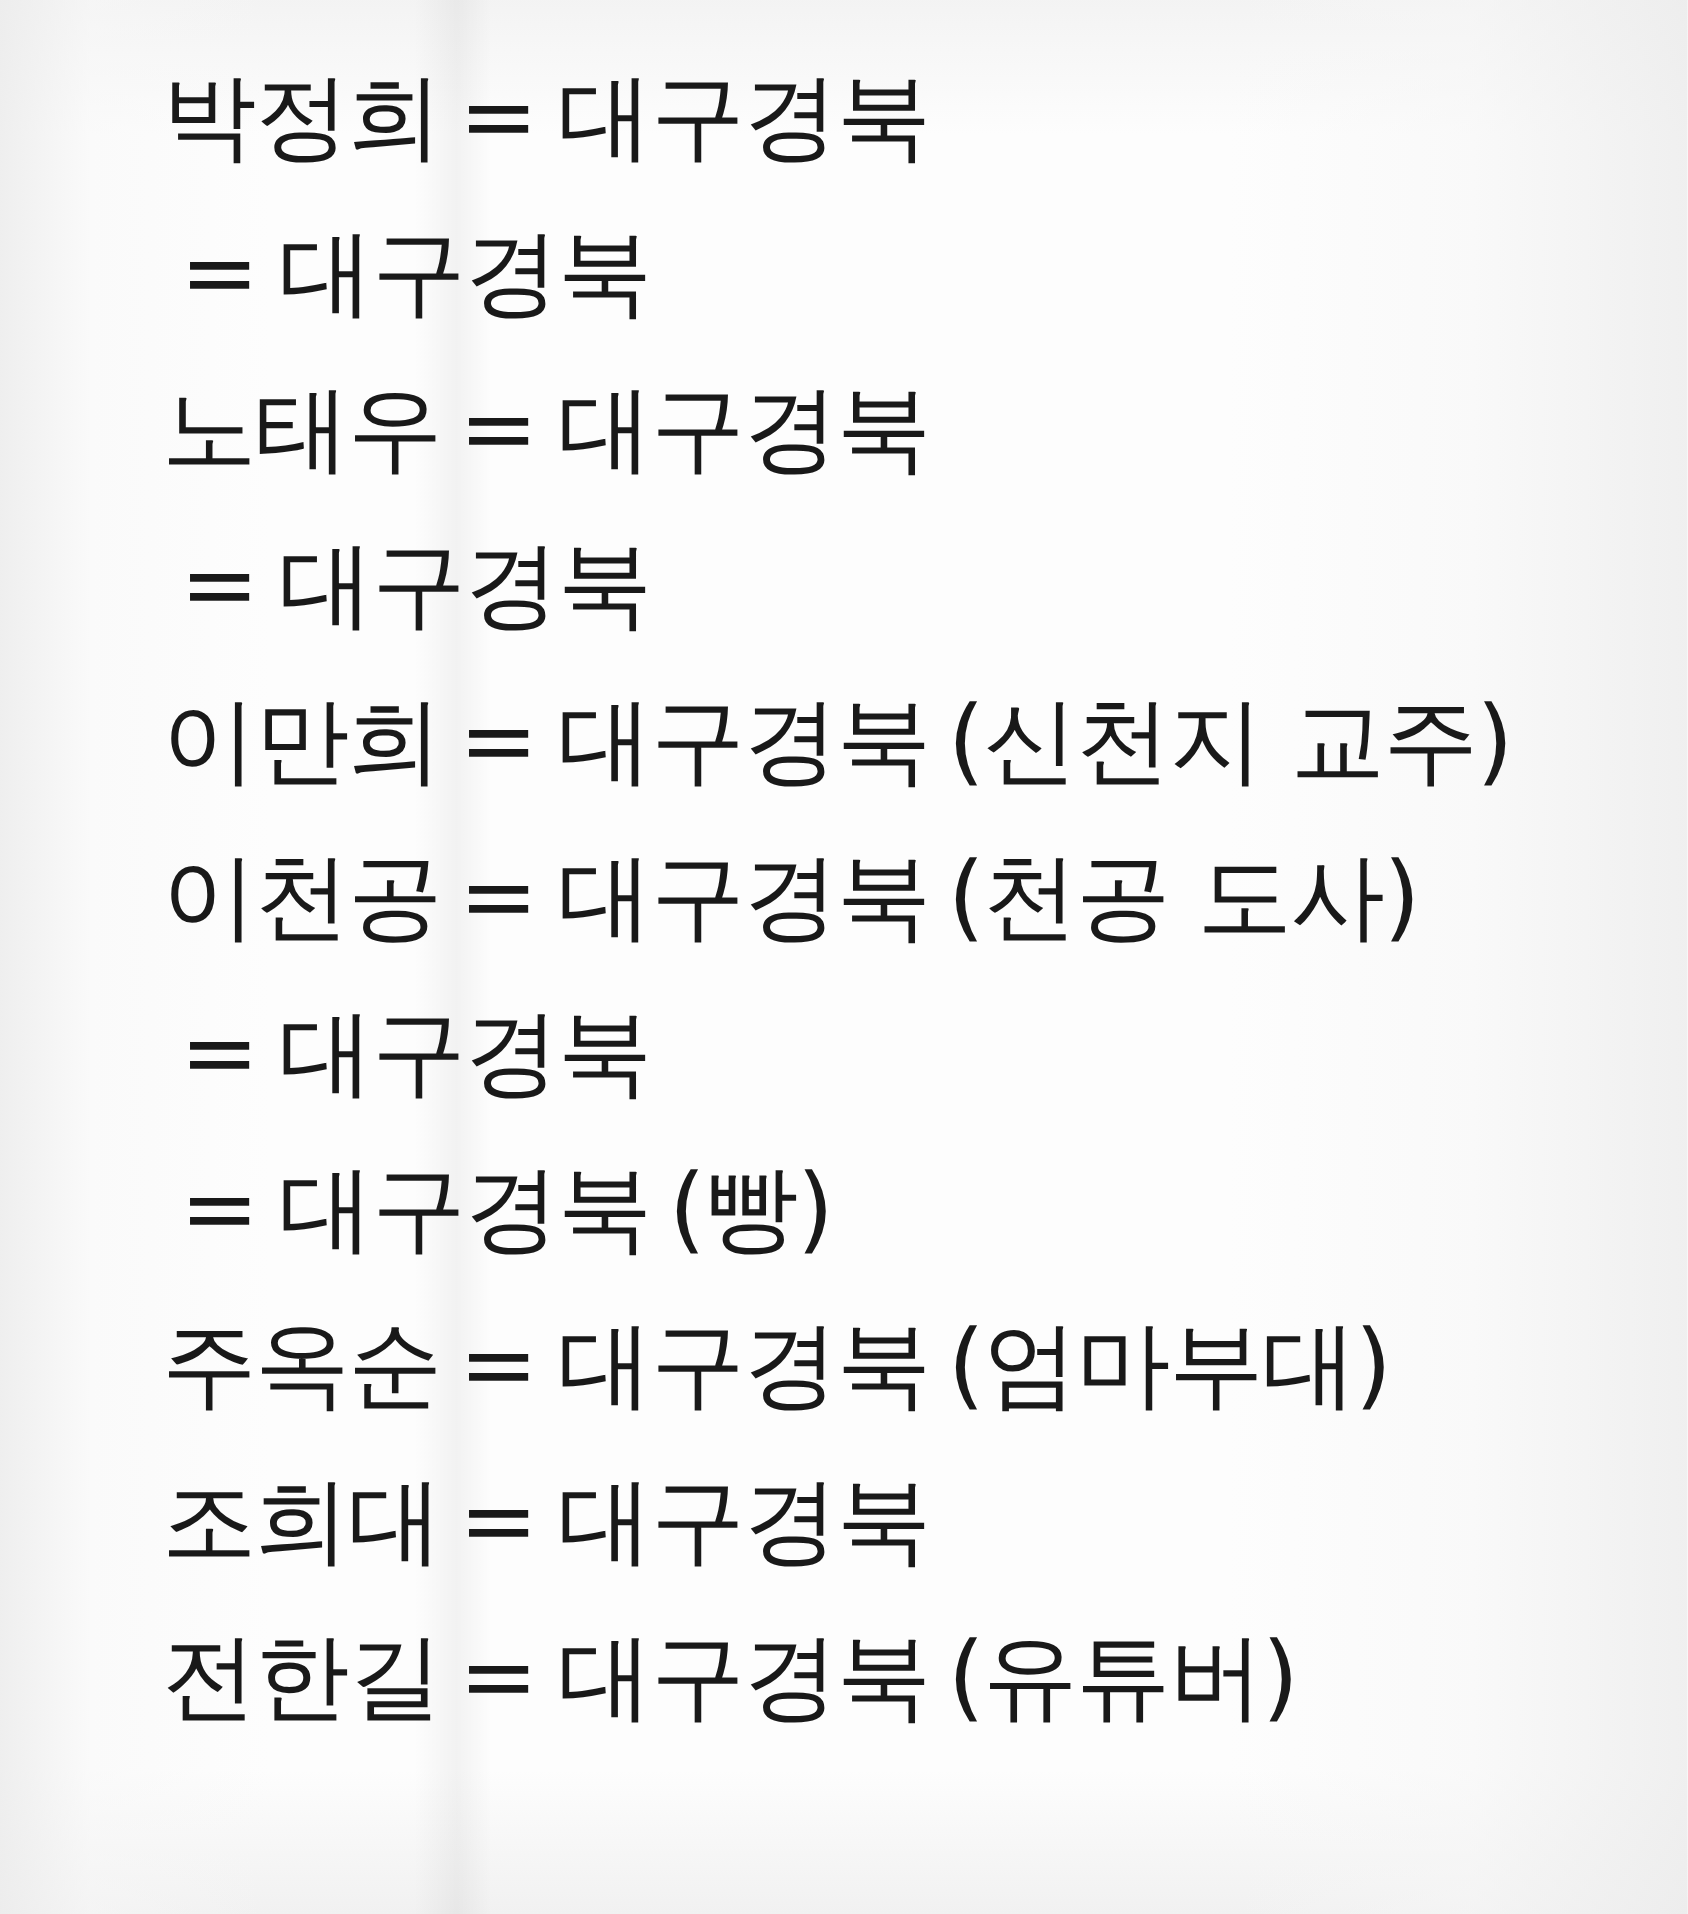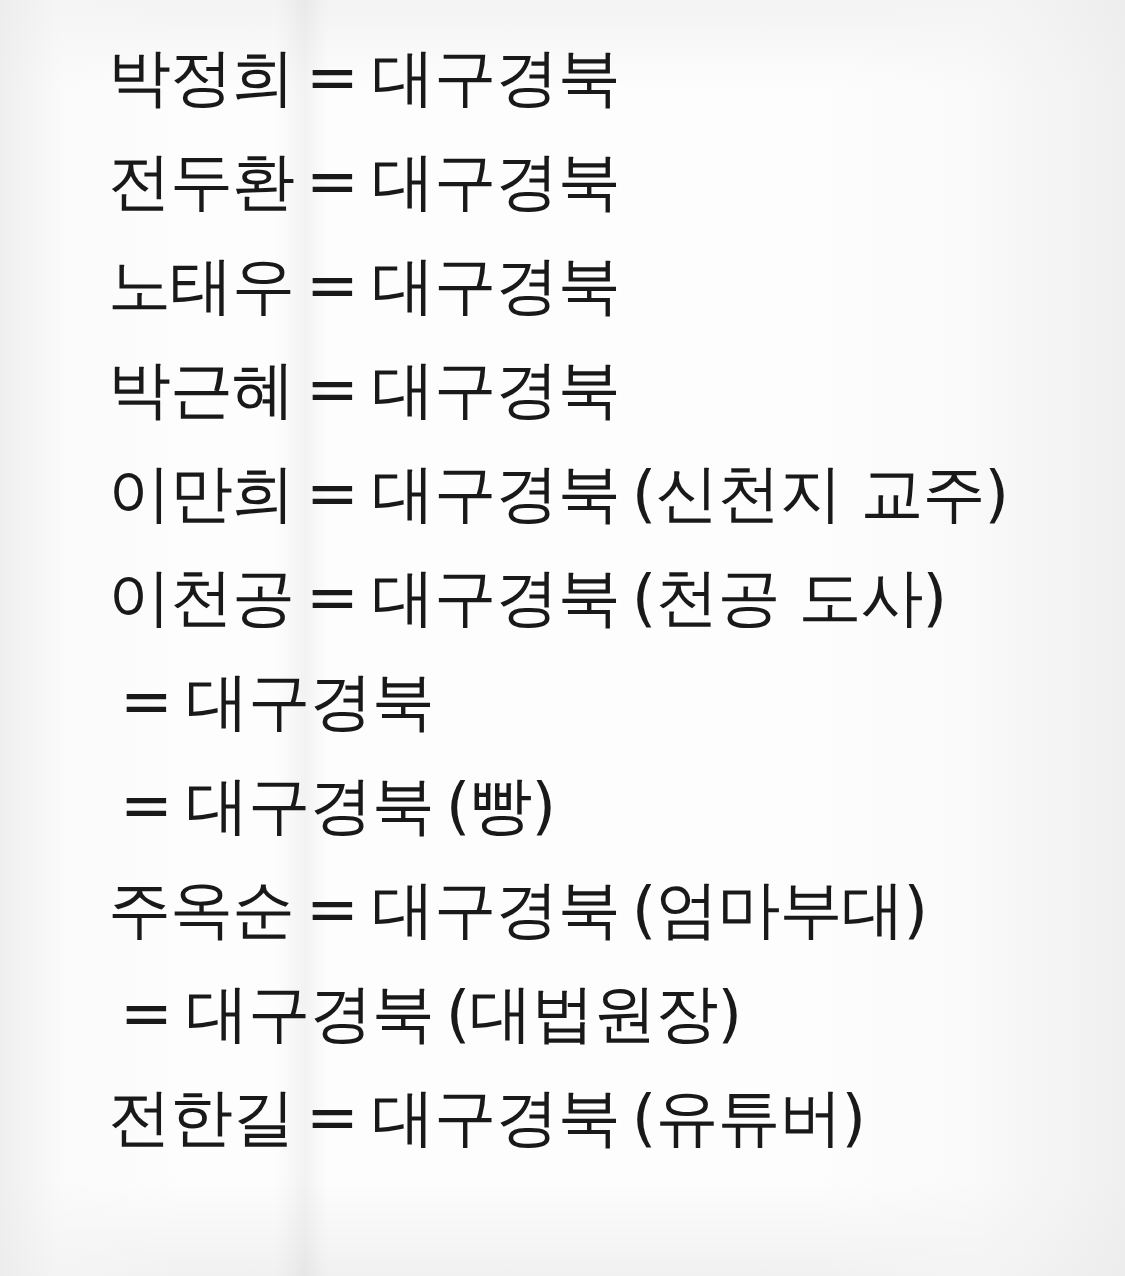--- a/index.html
+++ b/index.html
@@ -101,35 +101,33 @@
   <ul id="line-list">
 
     <li class="text-line">
       <span class="line-name">박정희</span>
       <span class="line-equals">=</span>
       <span class="line-region">대구경북</span>
 
     </li>
 
     <li class="text-line">
-      <span class="line-name">전두환</span>
       <span class="line-equals">=</span>
       <span class="line-region">대구경북</span>
 
     </li>
 
     <li class="text-line">
       <span class="line-name">노태우</span>
       <span class="line-equals">=</span>
       <span class="line-region">대구경북</span>
 
     </li>
 
     <li class="text-line">
-      <span class="line-name">박근혜</span>
       <span class="line-equals">=</span>
       <span class="line-region">대구경북</span>
 
     </li>
 
     <li class="text-line">
       <span class="line-name">이만희</span>
       <span class="line-equals">=</span>
       <span class="line-region">대구경북</span>
       <span class="line-note">(신천지 교주)</span>
@@ -154,23 +152,23 @@
     </li>
 
     <li class="text-line">
       <span class="line-name">주옥순</span>
       <span class="line-equals">=</span>
       <span class="line-region">대구경북</span>
       <span class="line-note">(엄마부대)</span>
     </li>
 
     <li class="text-line">
+      <span class="line-name">조희대</span>
       <span class="line-equals">=</span>
       <span class="line-region">대구경북</span>
-      <span class="line-note">(대법원장)</span>
     </li>
 
     <li class="text-line">
       <span class="line-name">전한길</span>
       <span class="line-equals">=</span>
       <span class="line-region">대구경북</span>
       <span class="line-note">(유튜버)</span>
     </li>
 
   </ul>

